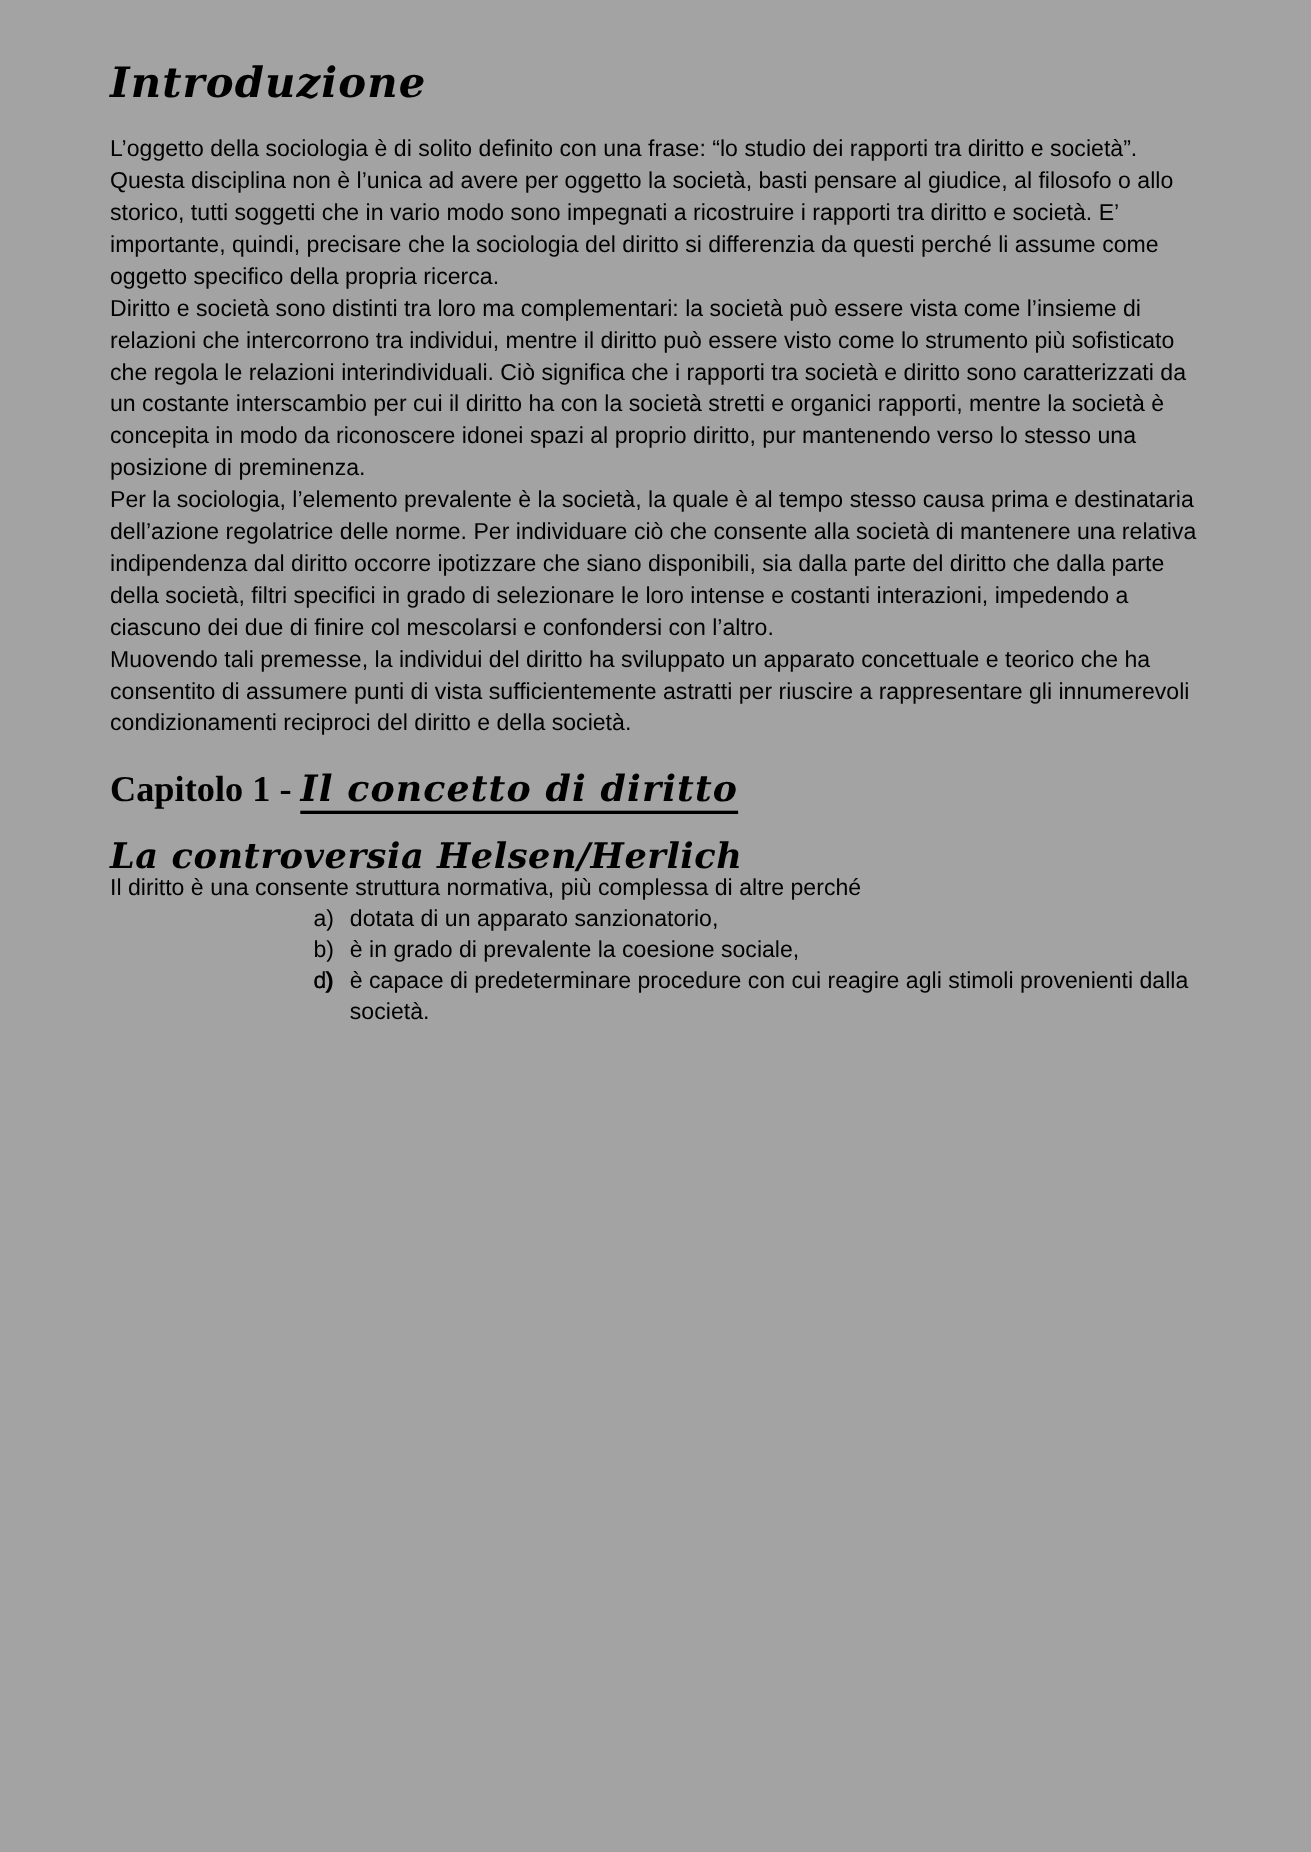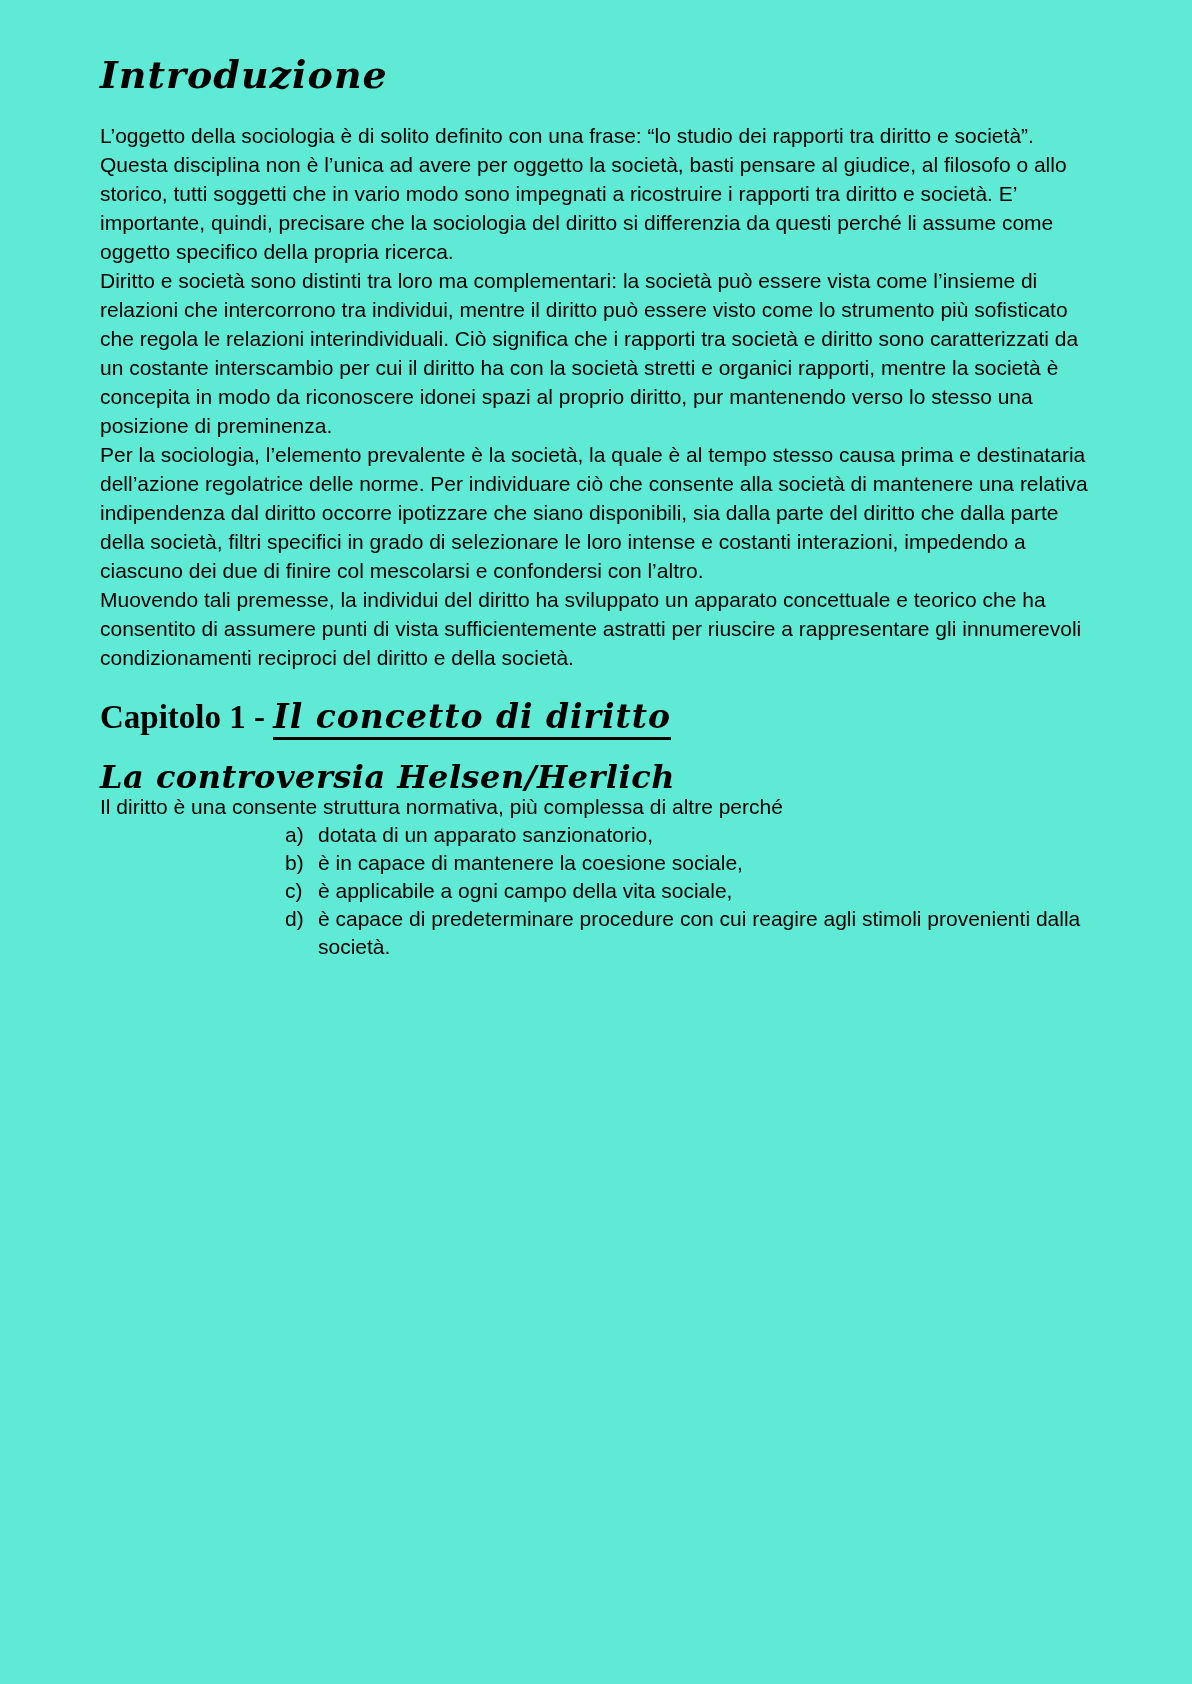--- a/index.html
+++ b/index.html
@@ -6,21 +6,21 @@
   html, body {
     margin: 0;
     padding: 0;
     background: #ffffff;
   }
   .page {
     position: relative;
     width: 1192px;
     height: 1684px;
     margin: 0 auto;
-    background: #5eead4;
+    background: #a3a3a3;
     color: #000000;
     overflow: hidden;
     box-sizing: border-box;
     padding: 52px 88px 0 100px;
     font-family: "Liberation Sans", sans-serif;
   }
   
   .script {
     font-family: "DejaVu Serif", serif;
     font-style: italic;
@@ -109,25 +109,24 @@
 
   <p class="lead">Il diritto è una consente struttura normativa, più complessa di altre perché</p>
 
   <ol class="letter-list">
     <li>
       <span class="marker">a)</span>
       <span>dotata di un apparato sanzionatorio,</span>
     </li>
     <li>
       <span class="marker">b)</span>
-      <span>è in capace di mantenere la coesione sociale,</span>
+      <span>è in grado di prevalente la coesione sociale,</span>
     </li>
     <li>
       <span class="marker">c)</span>
-      <span>è applicabile a ogni campo della vita sociale,</span>
     </li>
     <li>
       <span class="marker">d)</span>
       <span>è capace di predeterminare procedure con cui reagire agli stimoli provenienti dalla società.</span>
     </li>
   </ol>
 
 </div>
 
 </body></html>

